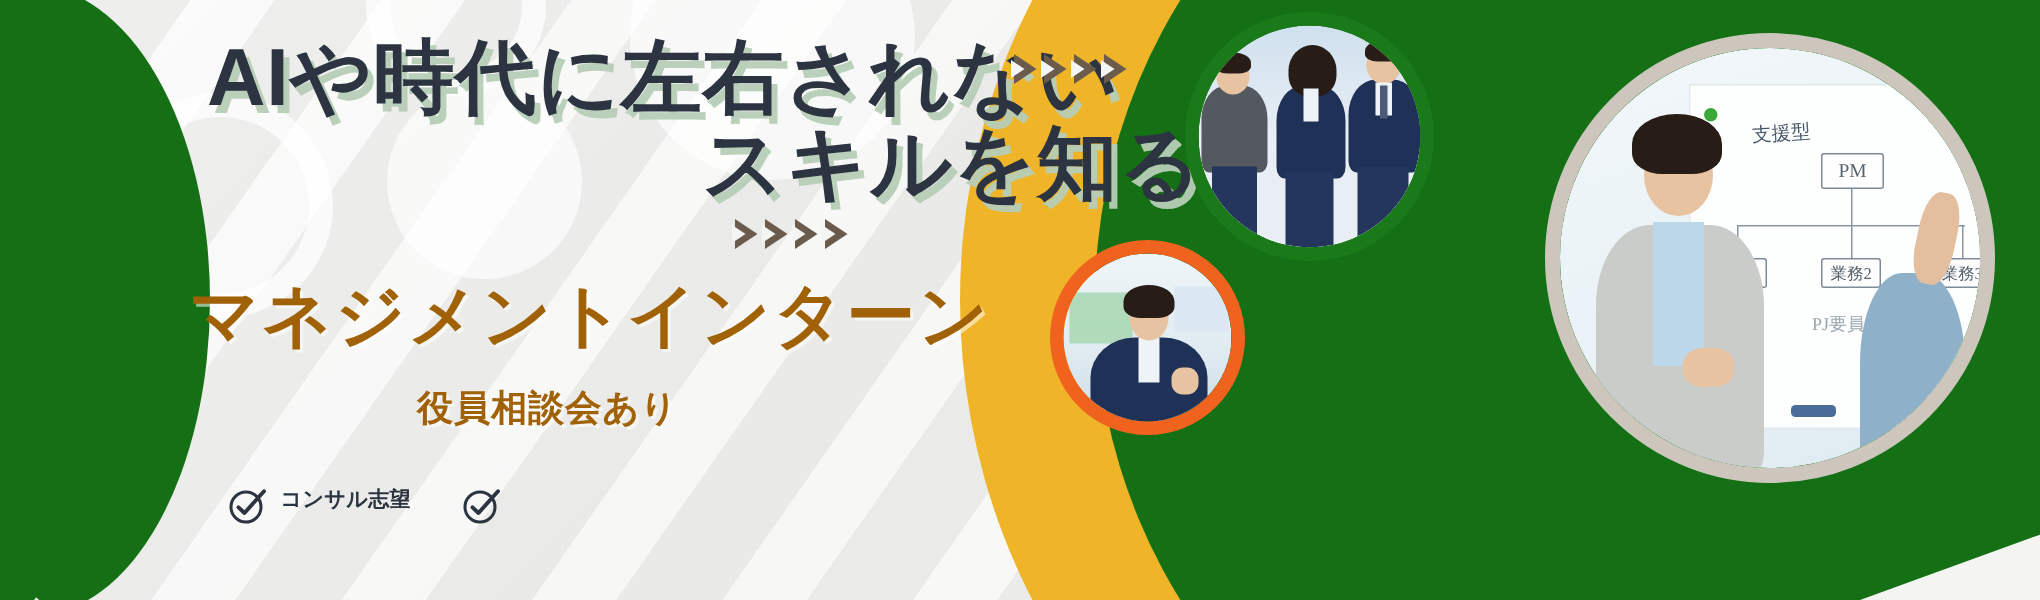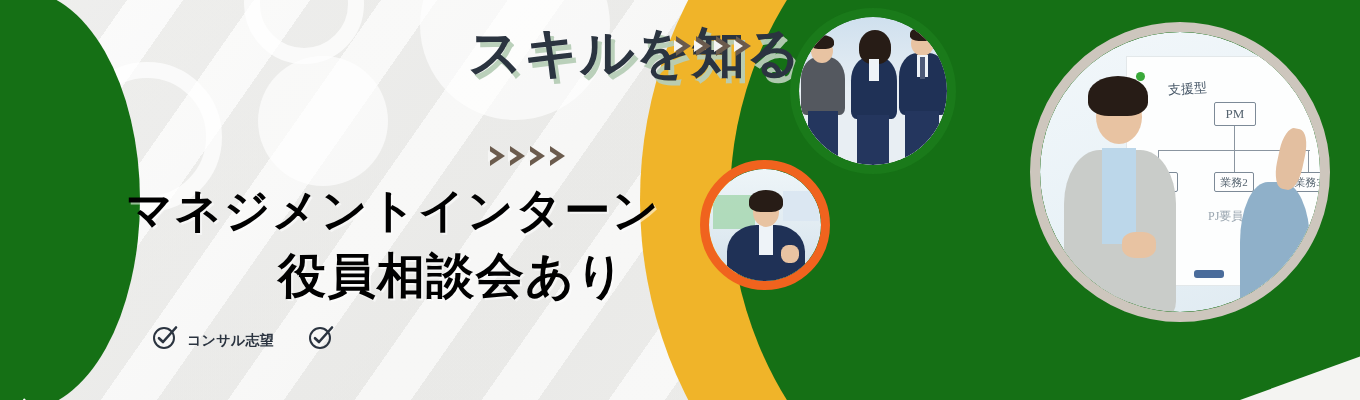--- a/index.html
+++ b/index.html
@@ -183,38 +183,38 @@
     border-top:6px solid transparent;
     border-bottom:6px solid transparent;
     border-left:9px solid #f5f5f4;
   }
   .tri-top{left:676px;top:36px;}
   .tri-mid{left:490px;top:146px;}
 
   .subhead{
     position:absolute;left:0;top:186px;width:720px;
     font-family:"Liberation Serif","DejaVu Serif",serif;
-    color:#000000;pointer-events:none;
+    color:#a16207;pointer-events:none;
   }
   .sh-main{
     padding-left:126px;font-size:46px;font-weight:700;line-height:1.08;
     letter-spacing:.035em;white-space:nowrap;
     text-shadow:2px 2px 0 rgba(255,255,255,.55);
   }
   .sh-sub{
-    padding-left:278px;margin-top:8px;font-size:48px;font-weight:700;
+    padding-left:278px;margin-top:20px;font-size:24px;font-weight:700;
     letter-spacing:.03em;white-space:nowrap;
     text-shadow:2px 2px 0 rgba(255,255,255,.55);
   }
 
   .checks{
     position:absolute;left:152px;top:324px;
     display:flex;align-items:center;gap:34px;
   }
-  .check-item{display:flex;align-items:flex-end;gap:9px;}
+  .check-item{display:flex;align-items:flex-start;gap:9px;}
   .check-icon{width:26px;height:26px;flex:0 0 26px;display:block;}
   .check-label{
     font-size:14px;font-weight:700;color:#2b3440;white-space:nowrap;
     letter-spacing:.02em;
   }
 </style>
 </head>
 <body>
 
 <div class="banner">
@@ -231,20 +231,21 @@
   <div class="left-curve lc-white-outer"></div>
   <div class="left-curve lc-gold"></div>
   <div class="left-curve lc-white-inner"></div>
 
   <div class="right-gold"></div>
   <div class="right-green"></div>
   <div class="right-block"></div>
   <div class="right-block-notch"></div>
 
   <div class="headline">
+    <div class="hl-line hl-1">AIや時代に左右されない</div>
     <div class="hl-line hl-2">スキルを知る</div>
   </div>
 
   <div class="tri-row tri-top">
     <span class="tri"></span>
     <span class="tri"></span>
     <span class="tri"></span>
     <span class="tri"></span>
   </div>
   <div class="tri-row tri-mid">

